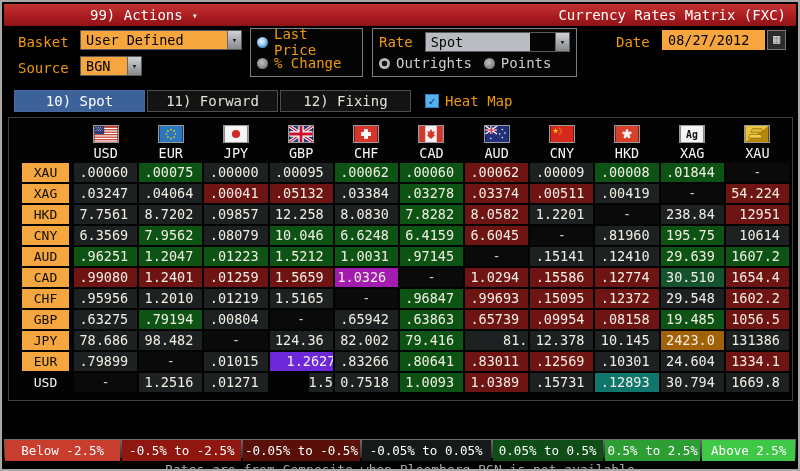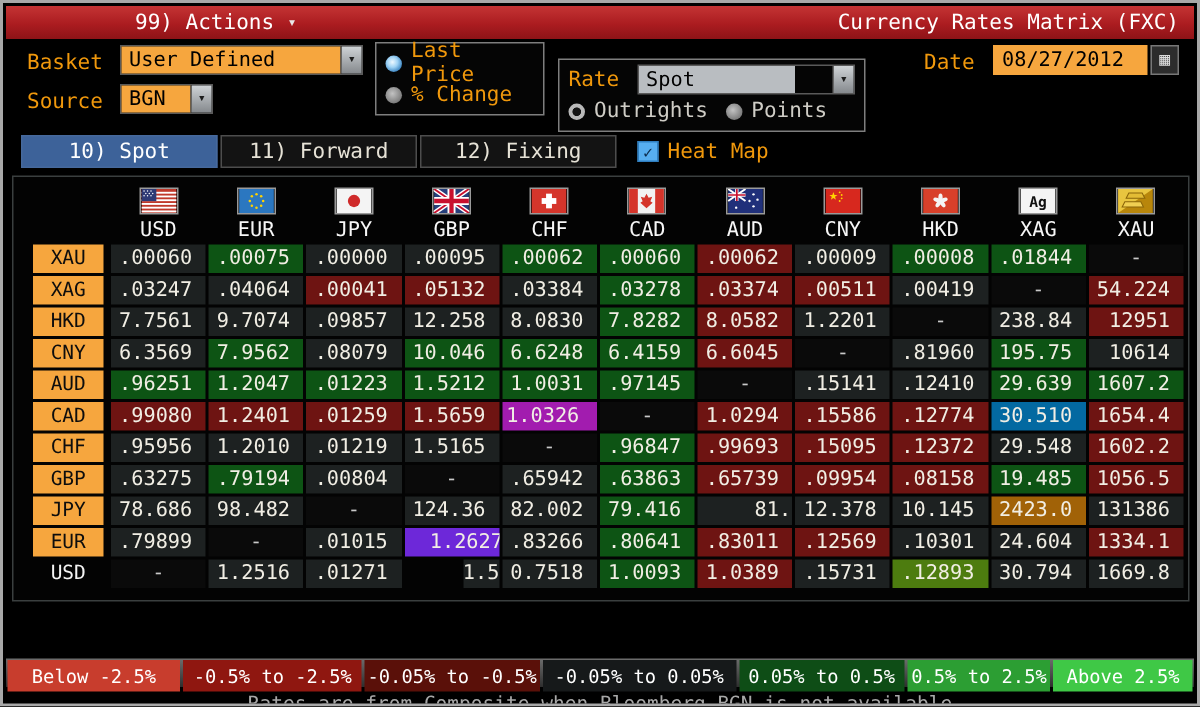--- a/index.html
+++ b/index.html
@@ -106,21 +106,21 @@
         </span>
       </div>
       <div class="radio-row">
         <span class="radio-opt">
           <span class="rdot off"></span>
           <span class="rlabel-orange">% Change</span>
         </span>
       </div>
     </div>
 
-    <div class="grpbox" style="left:370px;top:13px;width:205px;height:49px;justify-content:space-between;">
+    <div class="grpbox" style="left:370px;top:2px;width:205px;height:49px;justify-content:space-between;">
       <div class="radio-row">
         <span class="rlabel-orange">Rate</span>
         <div class="dd gray" style="position:static;width:148px;gap:25px;">
           <span class="val">Spot</span>
           <span class="arrow">▾</span>
         </div>
       </div>
       <div class="radio-row">
         <span class="radio-opt">
           <span class="rdot on-dark"></span>
@@ -334,21 +334,21 @@
         <div class="cell" style="background: rgb(13, 84, 20);">.03278</div>
         <div class="cell" style="background: rgb(110, 20, 18);">.03374</div>
         <div class="cell" style="background: rgb(110, 20, 18);">.00511</div>
         <div class="cell" style="background: rgb(29, 33, 33);">.00419</div>
         <div class="cell dash" style="background: rgb(10, 10, 10);">-</div>
         <div class="cell" style="background: rgb(110, 20, 18);">54.224</div>
       </div>
       <div class="mgrid mrow">
         <div class="chip">HKD</div>
         <div class="cell" style="background: rgb(29, 33, 33);">7.7561</div>
-        <div class="cell" style="background: rgb(29, 33, 33);">9.7074</div>
+        <div class="cell" style="background: rgb(29, 33, 33);">8.7202</div>
         <div class="cell" style="background: rgb(29, 33, 33);">.09857</div>
         <div class="cell" style="background: rgb(29, 33, 33);">12.258</div>
         <div class="cell" style="background: rgb(29, 33, 33);">8.0830</div>
         <div class="cell" style="background: rgb(13, 84, 20);">7.8282</div>
         <div class="cell" style="background: rgb(110, 20, 18);">8.0582</div>
         <div class="cell" style="background: rgb(29, 33, 33);">1.2201</div>
         <div class="cell dash" style="background: rgb(10, 10, 10);">-</div>
         <div class="cell" style="background: rgb(29, 33, 33);">238.84</div>
         <div class="cell" style="background: rgb(110, 20, 18);">12951</div>
       </div>
@@ -384,21 +384,21 @@
         <div class="chip">CAD</div>
         <div class="cell" style="background: rgb(110, 20, 18);">.99080</div>
         <div class="cell" style="background: rgb(110, 20, 18);">1.2401</div>
         <div class="cell" style="background: rgb(110, 20, 18);">.01259</div>
         <div class="cell" style="background: rgb(110, 20, 18);">1.5659</div>
         <div class="cell" style="background: #a21caf; text-align: center;">1.0326</div>
         <div class="cell dash" style="background: rgb(10, 10, 10);">-</div>
         <div class="cell" style="background: rgb(110, 20, 18);">1.0294</div>
         <div class="cell" style="background: rgb(110, 20, 18);">.15586</div>
         <div class="cell" style="background: rgb(110, 20, 18);">.12774</div>
-        <div class="cell" style="background: #0369a1;">30.510</div>
+        <div class="cell" style="background: #14532d;">30.510</div>
         <div class="cell" style="background: rgb(110, 20, 18);">1654.4</div>
       </div>
       <div class="mgrid mrow">
         <div class="chip">CHF</div>
         <div class="cell" style="background: rgb(29, 33, 33);">.95956</div>
         <div class="cell" style="background: rgb(29, 33, 33);">1.2010</div>
         <div class="cell" style="background: rgb(29, 33, 33);">.01219</div>
         <div class="cell" style="background: rgb(29, 33, 33);">1.5165</div>
         <div class="cell dash" style="background: rgb(10, 10, 10);">-</div>
         <div class="cell" style="background: rgb(13, 84, 20);">.96847</div>
@@ -453,21 +453,21 @@
       <div class="mgrid mrow">
         <div class="chip plain">USD</div>
         <div class="cell dash" style="background: rgb(10, 10, 10);">-</div>
         <div class="cell" style="background: rgb(29, 33, 33);">1.2516</div>
         <div class="cell" style="background: rgb(29, 33, 33);">.01271</div>
         <div class="cell" style="background: rgb(29, 33, 33); margin-left: 40px;">1.5804</div>
         <div class="cell" style="background: rgb(29, 33, 33);">0.7518</div>
         <div class="cell" style="background: rgb(13, 84, 20);">1.0093</div>
         <div class="cell" style="background: rgb(110, 20, 18);">1.0389</div>
         <div class="cell" style="background: rgb(29, 33, 33);">.15731</div>
-        <div class="cell" style="background: #4d7c0f;">.12893</div>
+        <div class="cell" style="background: #0f766e;">.12893</div>
         <div class="cell" style="background: rgb(29, 33, 33);">30.794</div>
         <div class="cell" style="background: rgb(29, 33, 33);">1669.8</div>
       </div>
     </div>
 
   <div class="legend-title">% Change on Day Range</div>
   <div class="legend" id="legend">
       <div class="lgitem" style="background: rgb(200, 61, 45); flex-grow: 117; flex-basis: 0px;">Below -2.5%</div>
       <div class="lgitem" style="background: rgb(143, 23, 16); flex-grow: 121; flex-basis: 0px;">-0.5% to -2.5%</div>
       <div class="lgitem" style="background: rgb(90, 16, 9); flex-grow: 118; flex-basis: 0px;">-0.05% to -0.5%</div>

